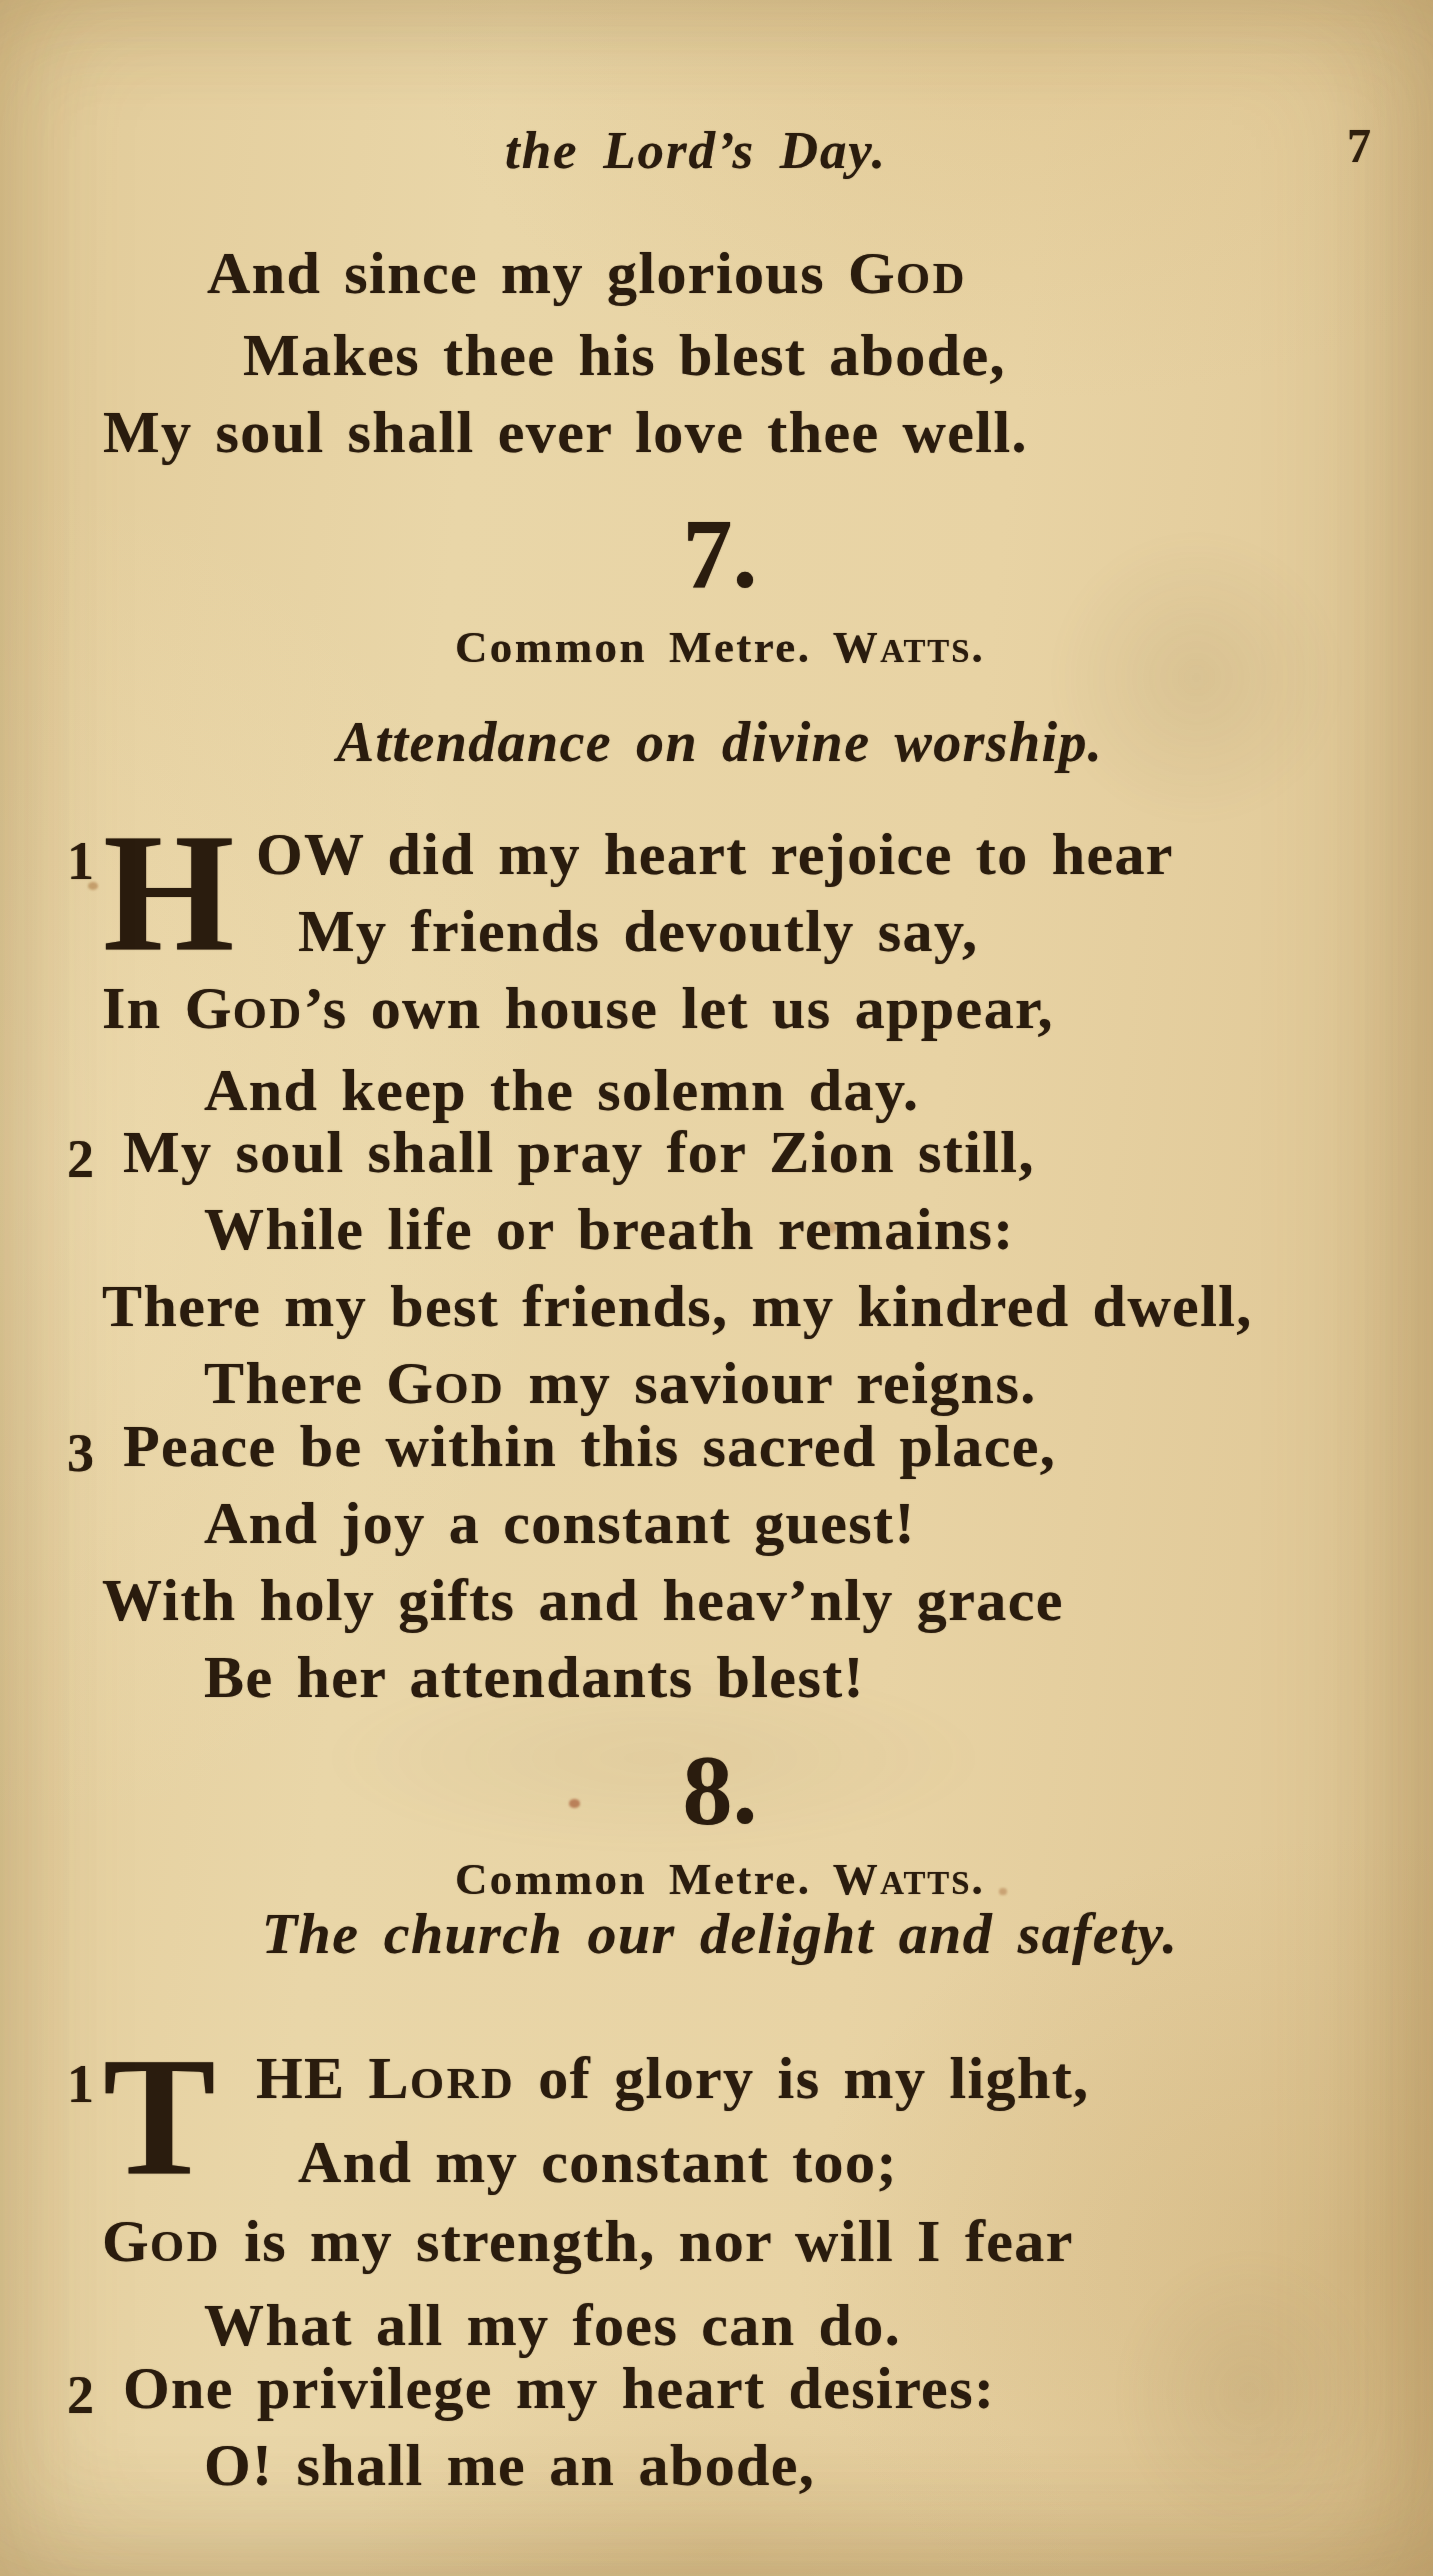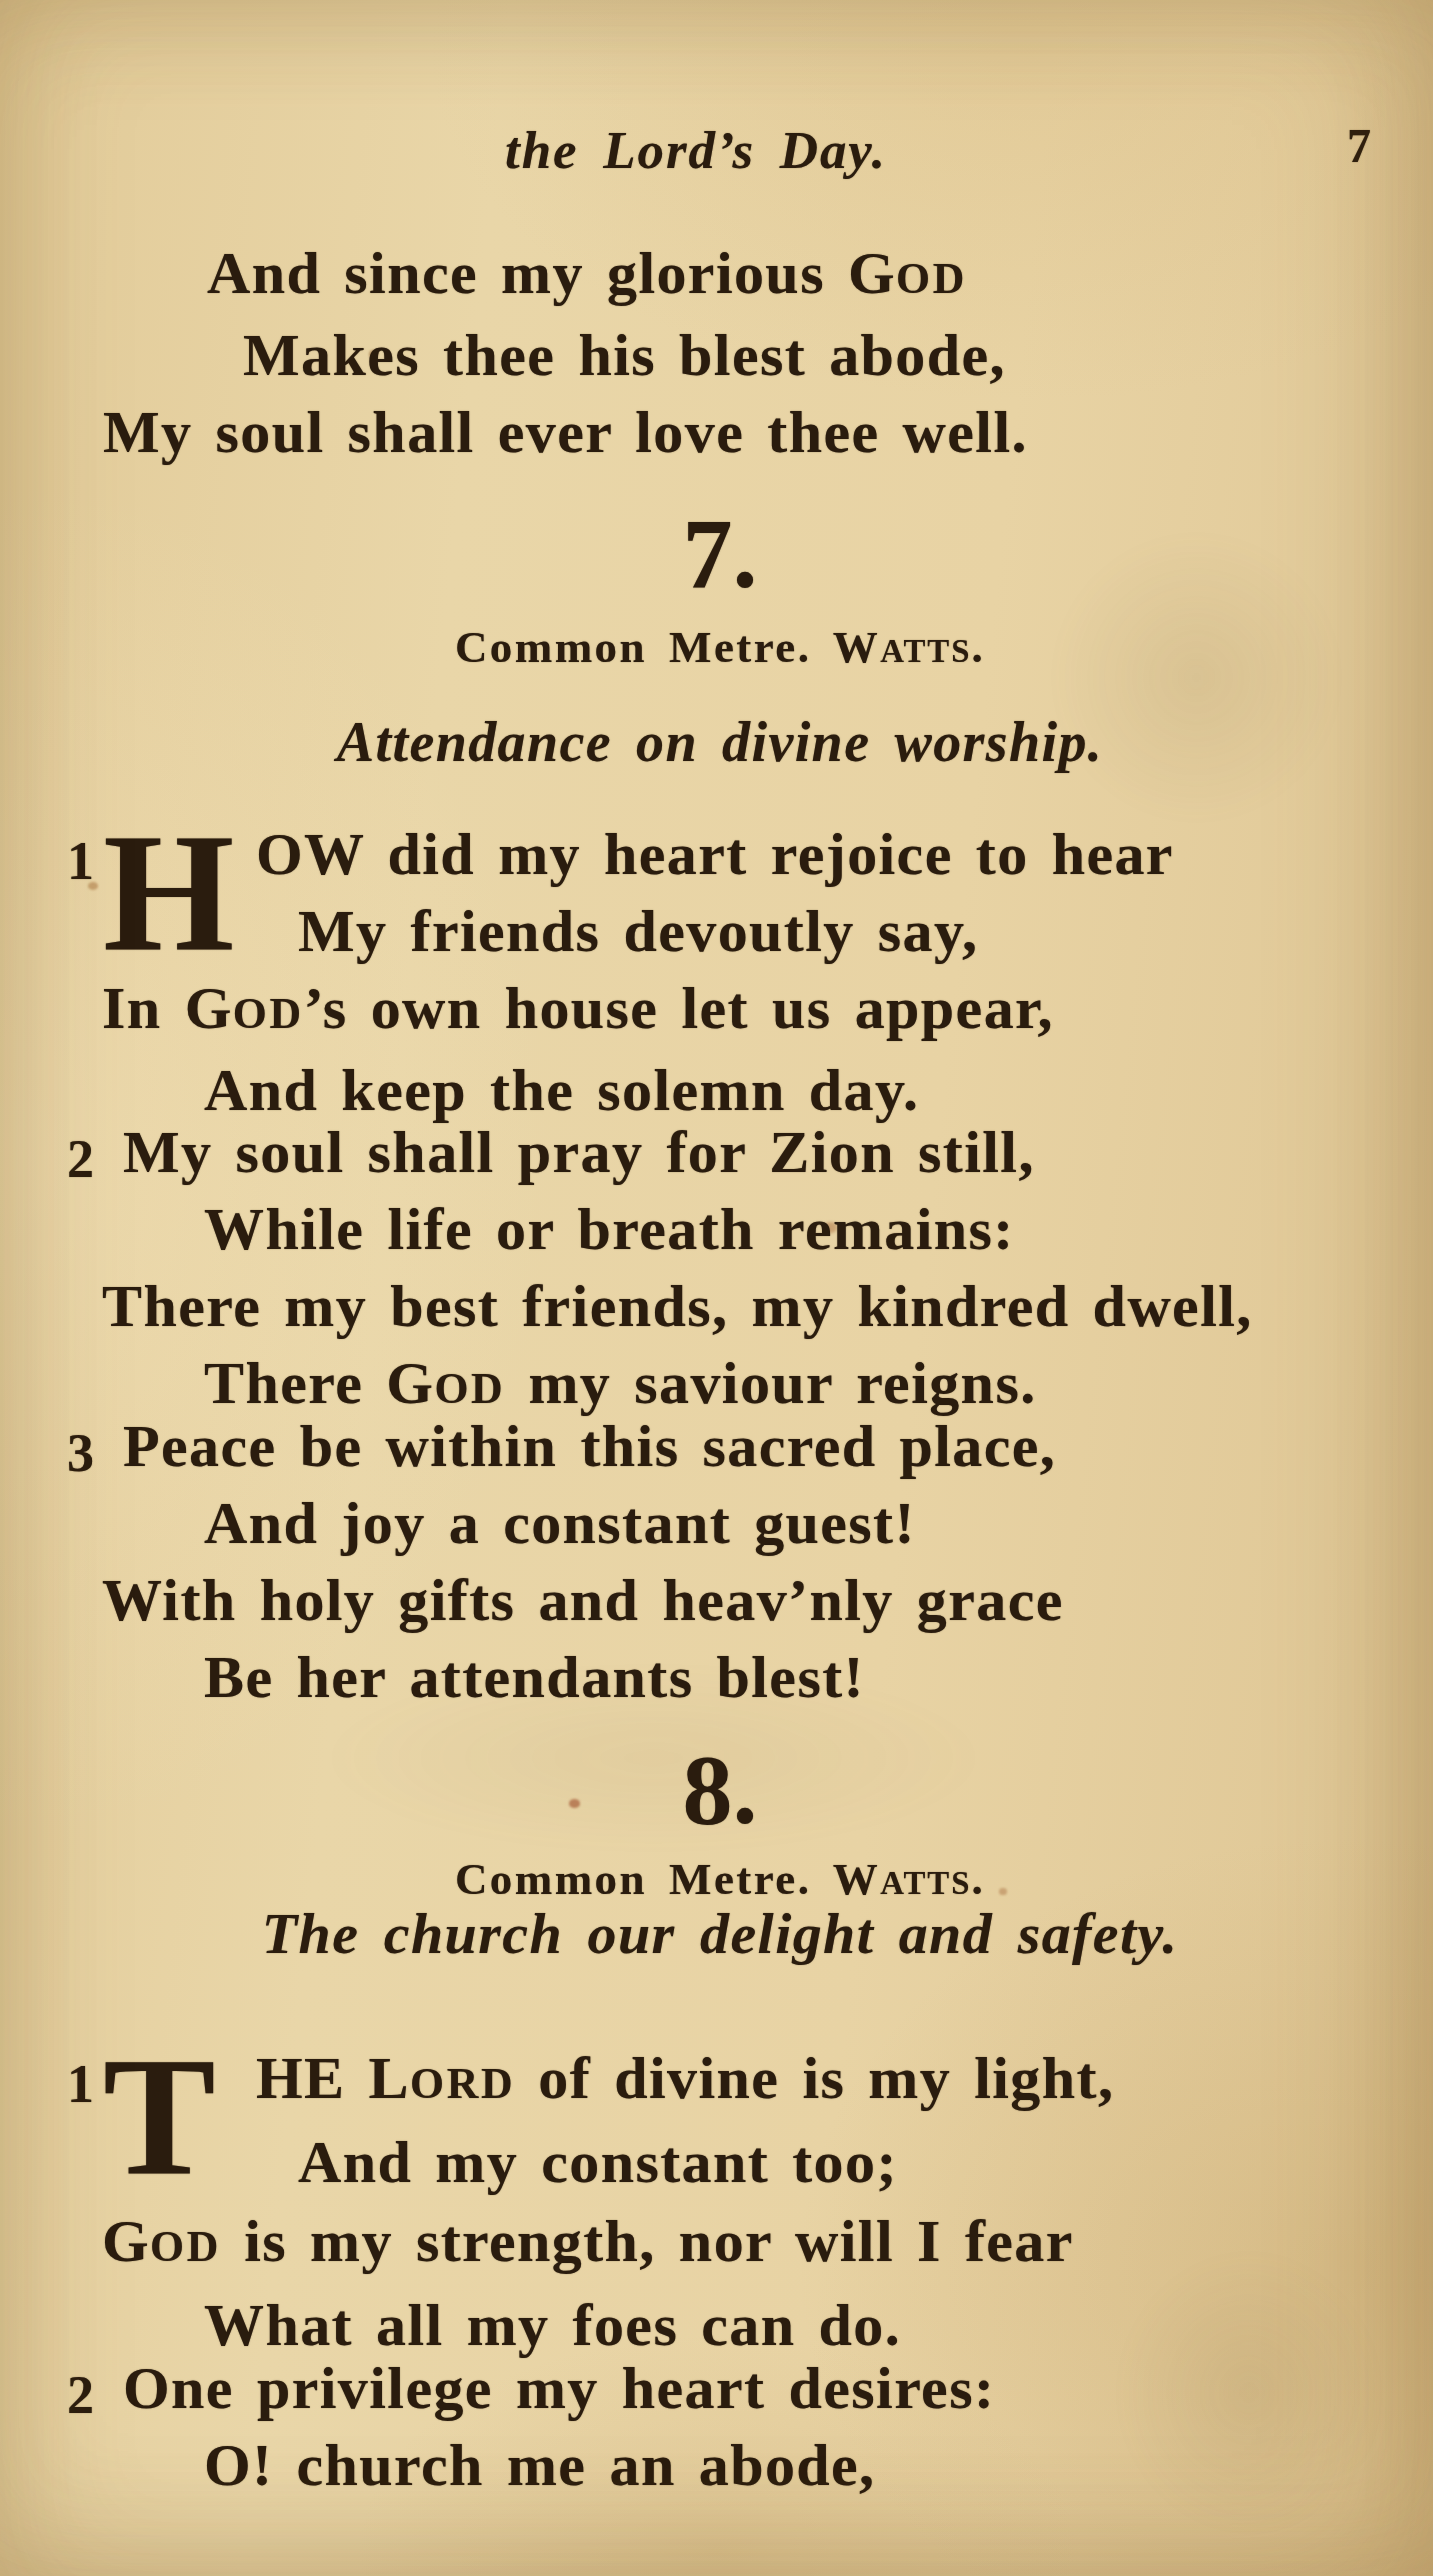--- a/index.html
+++ b/index.html
@@ -145,27 +145,27 @@
     <div class="line m-b inktext"><span>Be her attendants blest!</span></div>
   </section>
 
   <div class="centered hymn-number n8 inktext">8.</div>
   <div class="centered meter m8 inktext"><span>Common Metre. </span><span>W</span><span class="sc">ATTS</span><span>.</span></div>
   <div class="centered subtitle t8 inktext">The church our delight and safety.</div>
 
   <section class="stanza s8-1">
     <span class="verse-num inktext">1</span>
     <span class="dropcap inktext">T</span>
-    <div class="line m-dc1 inktext"><span>HE </span><span>L</span><span class="sc">ORD</span><span> of divine is my light,</span></div>
+    <div class="line m-dc1 inktext"><span>HE </span><span>L</span><span class="sc">ORD</span><span> of glory is my light,</span></div>
     <div class="line m-dc2 inktext"><span>And my constant too;</span></div>
     <div class="line m-a inktext"><span>G</span><span class="sc">OD</span><span> is my strength, nor will I fear</span></div>
     <div class="line m-b inktext"><span>What all my foes can do.</span></div>
   </section>
 
   <section class="stanza s8-2">
     <span class="verse-num inktext">2</span>
     <div class="line m-c inktext"><span>One privilege my heart desires:</span></div>
-    <div class="line m-b inktext"><span>O! church me an abode,</span></div>
+    <div class="line m-b inktext"><span>O! shall me an abode,</span></div>
   </section>
 
   <div class="vignette"></div>
 </div>
 
 
 </body></html>

